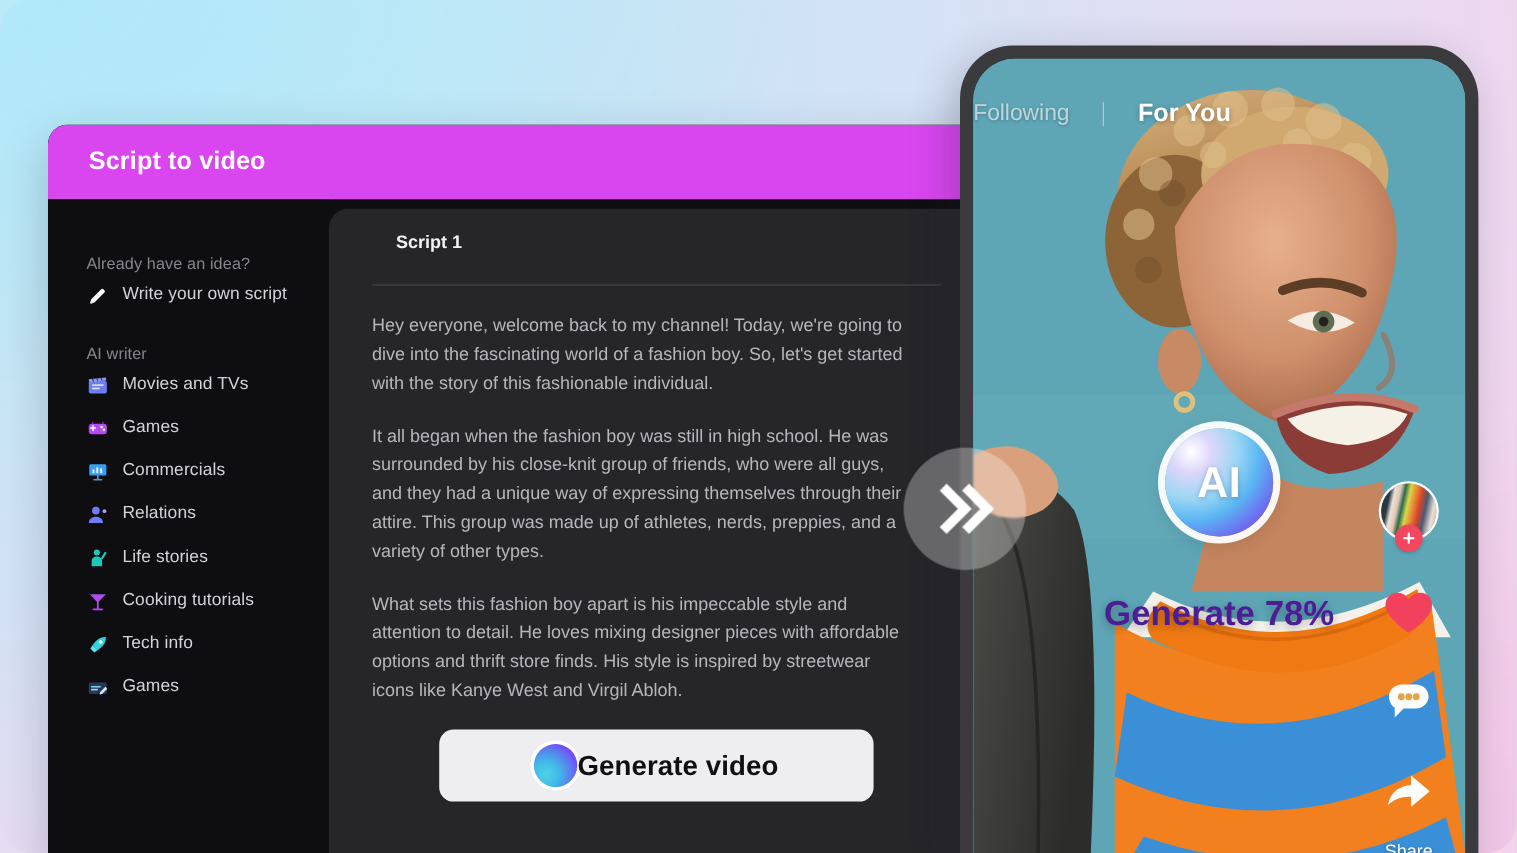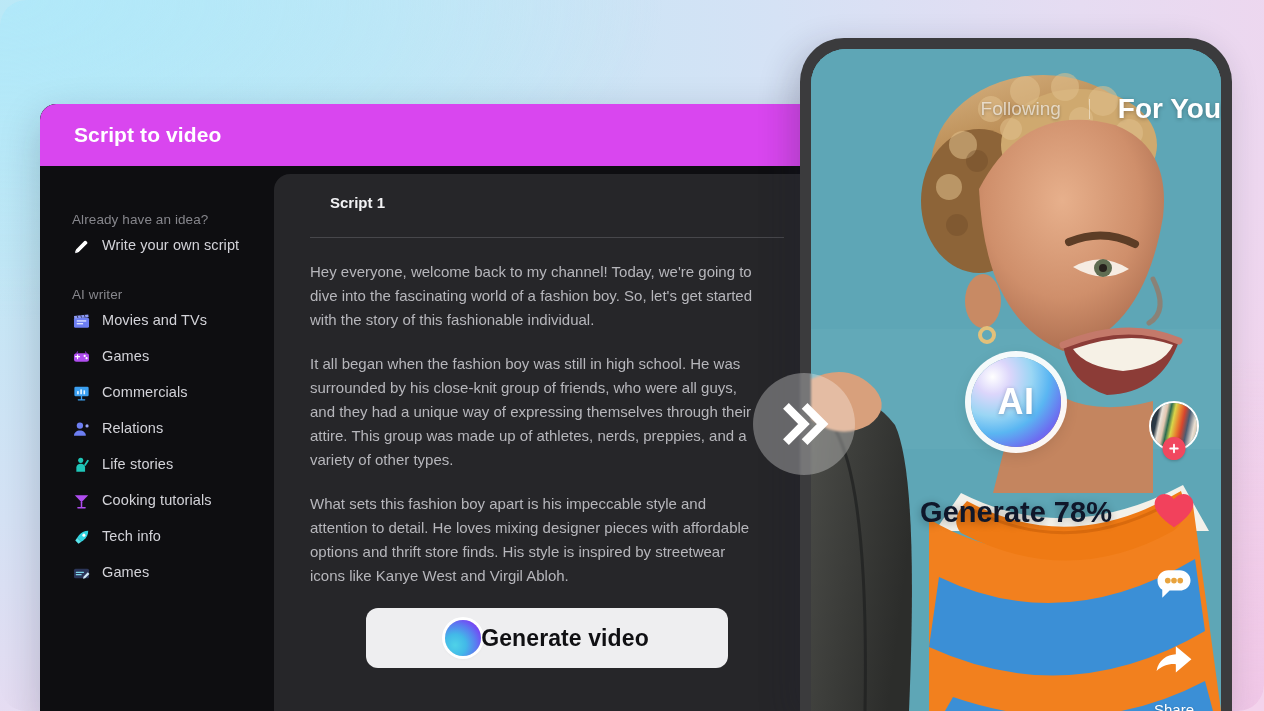--- a/index.html
+++ b/index.html
@@ -139,34 +139,34 @@
     position: relative;
     width: 100%; height: 100%;
     border-radius: 35px 35px 0 0;
     overflow: hidden;
     background: #5ba3b4;
   }
   .photo { position: absolute; inset: 0; }
 
   
   .feed-tabs {
-    position: absolute; top: 44px; left: 0; right: 0;
-    display: flex; align-items: center; justify-content: flex-end;
+    position: absolute; top: 34px; left: 0; right: 0;
+    display: flex; align-items: center; justify-content: flex-start;
     gap: 28px; z-index: 6;
   }
   .tab-following {
     color: rgba(255,255,255,0.62);
     font-size: 19px;
     text-shadow: 0 1px 3px rgba(0,0,0,0.28);
     cursor: pointer;
   }
   .tab-sep { width: 1px; height: 20px; background: rgba(255,255,255,0.45); }
   .tab-foryou {
     color: #ffffff;
-    font-size: 28px;
+    font-size: 21px;
     font-weight: bold;
     text-shadow: 0 1px 4px rgba(0,0,0,0.3);
     cursor: pointer;
   }
 
   
   .ai-badge {
     position: absolute;
     left: 50%; top: 308px;
     transform: translateX(-50%);
@@ -179,21 +179,21 @@
   }
   .ai-text {
     color: #ffffff; font-size: 36px; font-weight: bold;
     letter-spacing: 0.5px;
     text-shadow: 0 1px 4px rgba(40,40,90,0.32);
   }
   .gen-progress {
     position: absolute;
     left: 50%; top: 447px;
     transform: translateX(-50%);
-    color: #0f172a;
+    color: #4c1d95;
     font-size: 29px; font-weight: bold;
     white-space: nowrap;
     text-shadow: 0 2px 8px rgba(0,0,0,0.32);
     z-index: 6;
   }
 
   
   .rail {
     position: absolute;
     right: 18px; top: 352px;

